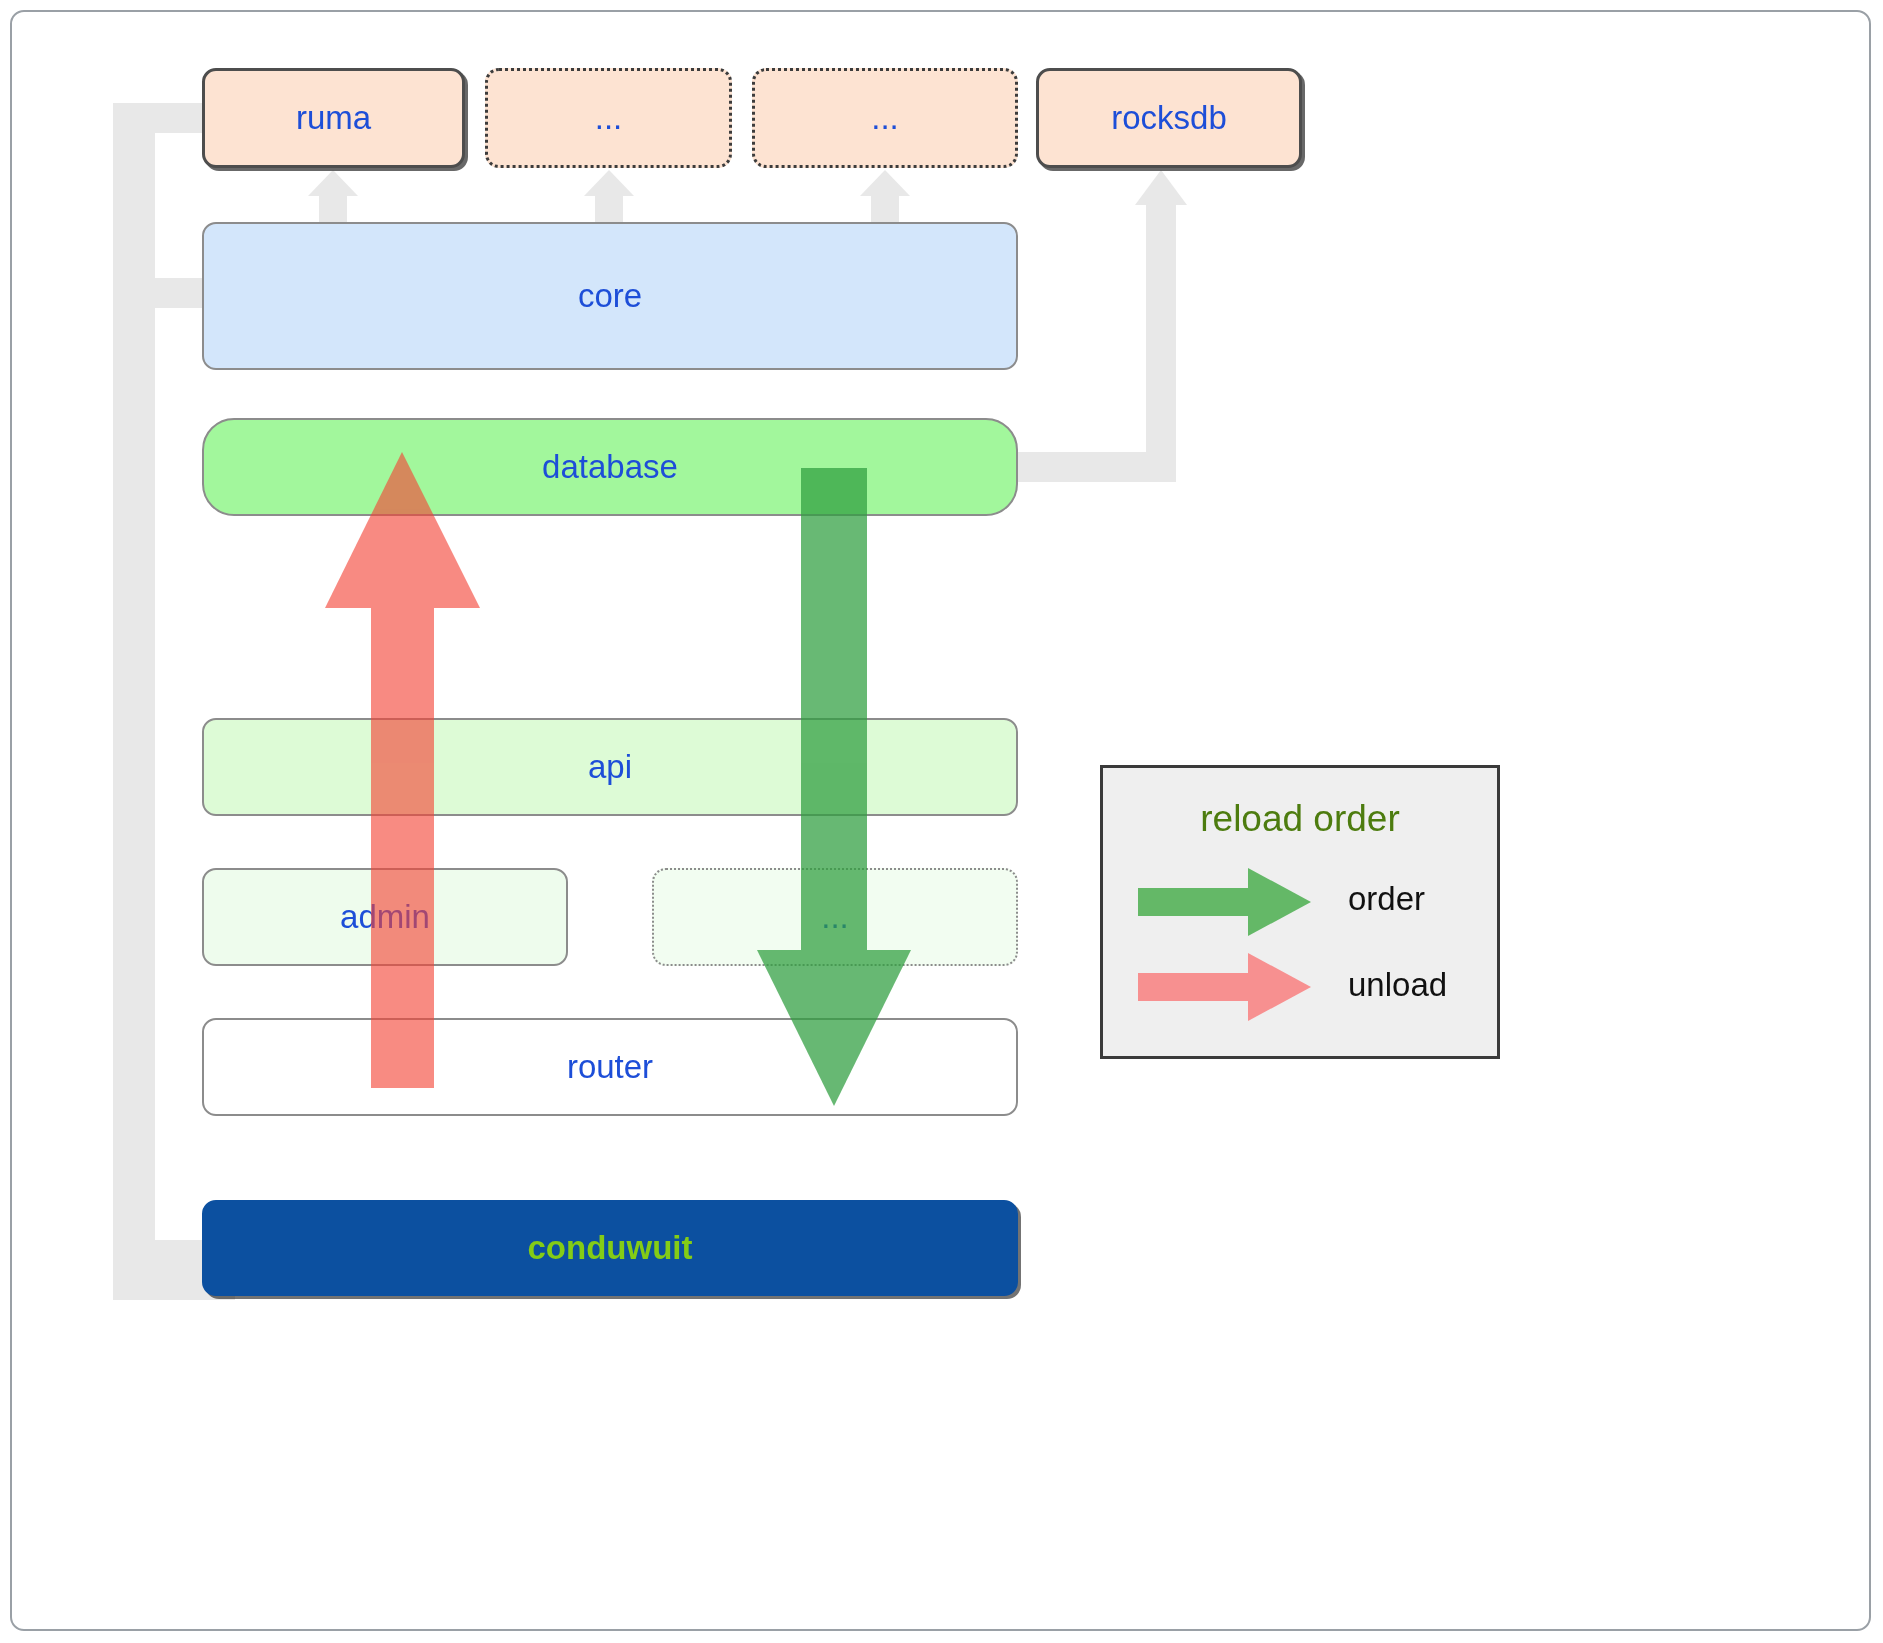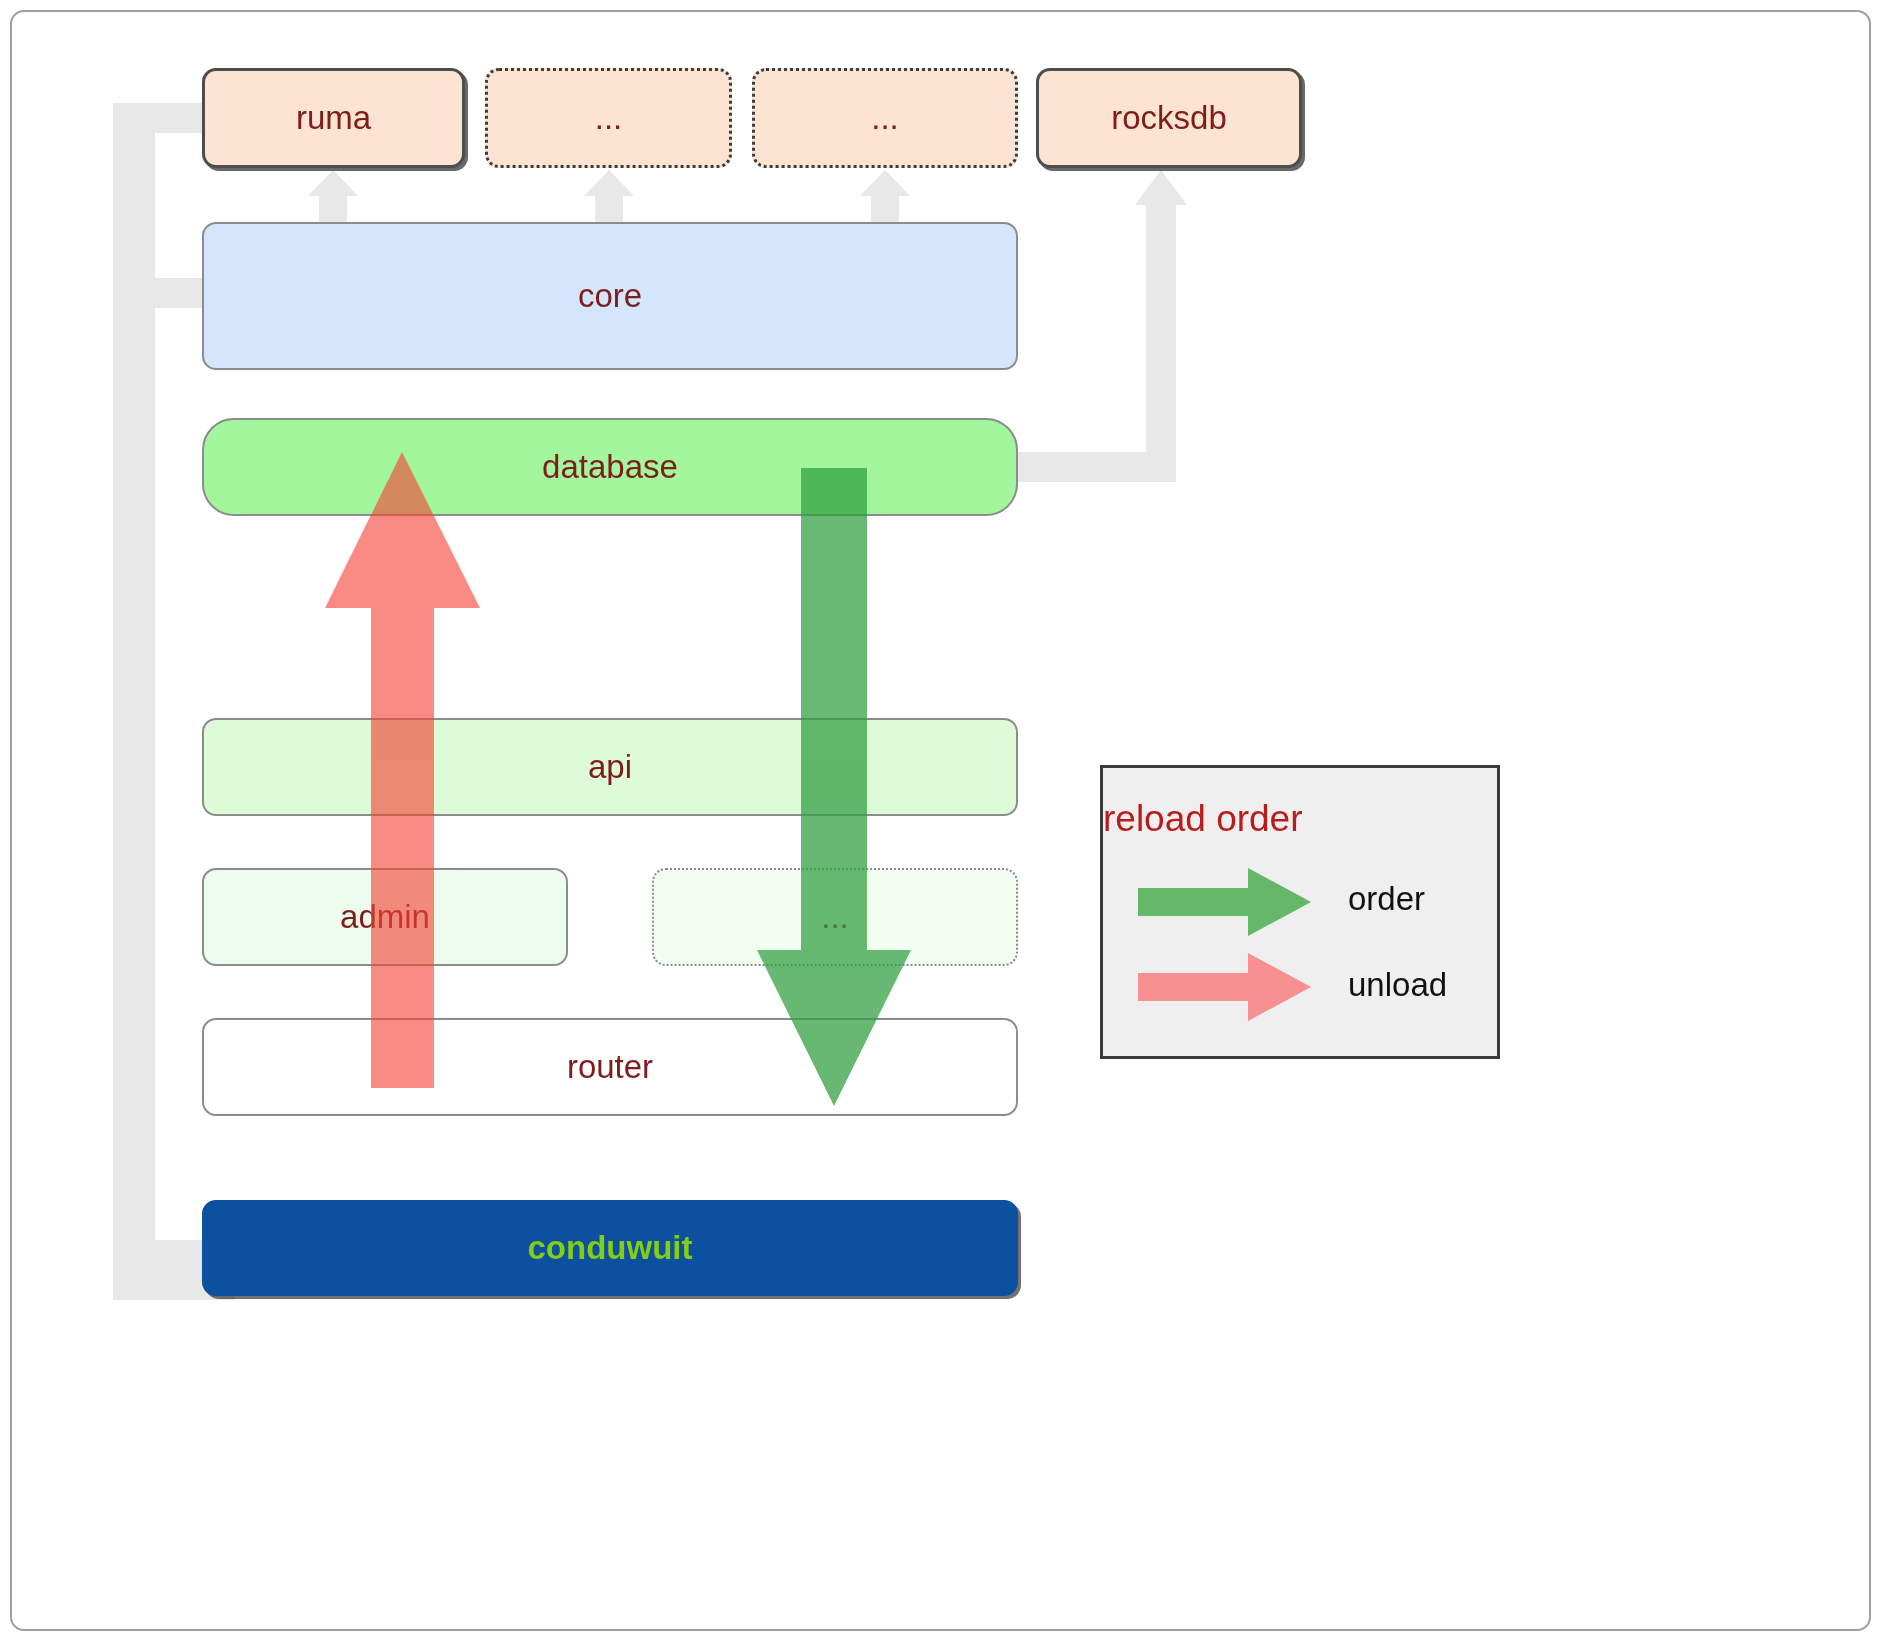--- a/index.html
+++ b/index.html
@@ -1,37 +1,37 @@
 <!DOCTYPE html>
 <html><head>
 <meta charset="utf-8">
 <style>
   html,body{margin:0;padding:0;background:#ffffff;}
   body{font-family:"Liberation Sans",sans-serif;}
   #stage{position:relative;width:1883px;height:1643px;background:#fff;overflow:hidden;}
   .frame{position:absolute;left:10px;top:10px;width:1861px;height:1621px;
          border:2px solid #9aa0a6;border-radius:14px;background:#fff;box-sizing:border-box;}
   .node{position:absolute;box-sizing:border-box;display:flex;align-items:center;
-        justify-content:center;border-radius:14px;font-size:33px;color:#7f1d1d;}
+        justify-content:center;border-radius:14px;font-size:33px;color:#1d4ed8;}
   .ext{background:#fde3d2;border:3px solid #4d4d4d;}
   .ext-dot{background:#fde3d2;border:3px dotted #3c3c3c;}
   .lyr{border:2px solid #8c8c8c;}
   .lyr-dot{border:2px dotted #8c8c8c;}
   .core{background:#d3e6fb;}
   .db{background:#a2f79c;border-radius:32px;}
   .svc{background:#ccf7c5;}
   .api{background:#ddfbd6;}
   .adm{background:#eefced;}
   .dots{background:#f2fdf1;}
   .router{background:#ffffff;}
   .root{background:#0c50a0;border:3px solid #0c50a0;color:#84cc16;font-weight:bold;
         box-shadow:3px 3px 0 rgba(0,0,0,.55);}
   .ext.shadow{box-shadow:3px 3px 0 rgba(40,40,40,.7);}
   .legend{position:absolute;background:#efefef;border:3px solid #3a3a3a;box-sizing:border-box;}
-  .legend-title{position:absolute;width:100%;font-size:37px;color:#b91c1c;}
+  .legend-title{position:absolute;width:100%;text-align:center;font-size:37px;color:#4d7c0f;}
   .legend-label{position:absolute;font-size:33px;color:#111;}
   svg.overlay{position:absolute;left:0;top:0;width:1883px;height:1643px;pointer-events:none;}
   .lbl{position:relative;z-index:3;}
 </style>
 </head>
 <body>
 
 <div id="stage">
   <div class="frame"></div>
 

